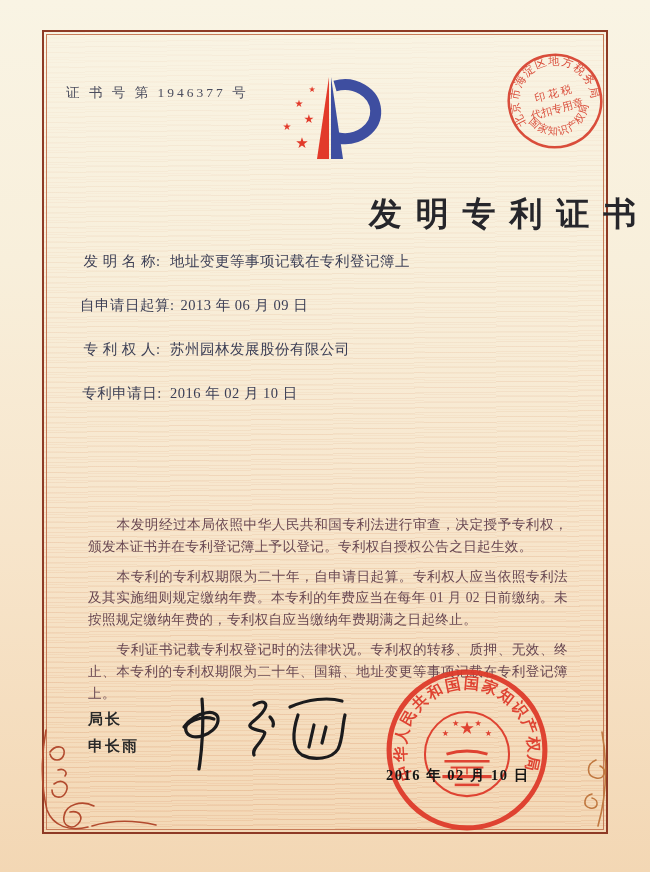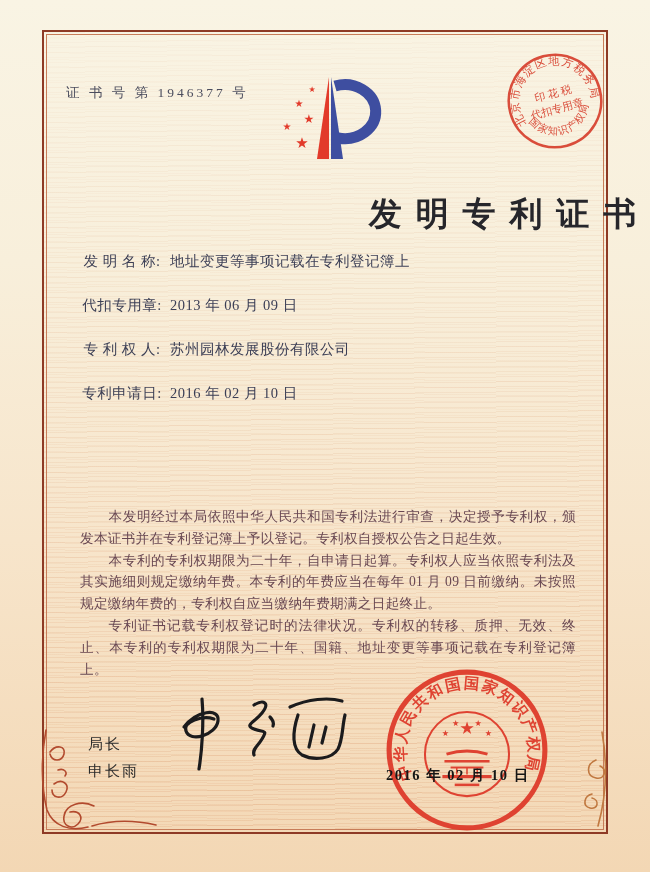--- a/index.html
+++ b/index.html
@@ -38,22 +38,22 @@
   }
   .fields{position:absolute;left:80px;top:252px;width:500px;}
   .field-row{display:flex;margin-bottom:25px;font-size:14.5px;color:#3c3f55;}
   .field-label{flex:0 0 84px;white-space:pre;letter-spacing:.5px;text-align:center;}
   .field-value{margin-left:6px;letter-spacing:.5px;color:#3b3e55;}
   .paragraphs{
     position:absolute;left:80px;top:506px;width:496px;
     font-size:13.6px;line-height:21.8px;color:#684752;
     text-align:justify;letter-spacing:.3px;
   }
-  .paragraphs p{margin:0;text-indent:2.1em;}
-  .director{position:absolute;left:88px;top:731px;font-size:15px;font-weight:400;
+  .paragraphs p{margin:8px;text-indent:2.1em;}
+  .director{position:absolute;left:88px;top:706px;font-size:15px;font-weight:700;
     color:#2a2a2a;line-height:27px;letter-spacing:2px;}
   .signature{position:absolute;left:162px;top:688px;width:200px;height:92px;}
   .office-seal{position:absolute;left:385px;top:668px;width:164px;height:164px;opacity:.94;}
   .issue-date{
     position:absolute;left:386px;top:766px;z-index:6;
     font-size:14.5px;color:#161616;letter-spacing:1.5px;font-weight:600;
   }
   .footer{
     position:absolute;left:0;right:0;top:805px;text-align:center;
     font-size:12px;color:#53413c;letter-spacing:2px;
@@ -102,36 +102,36 @@
   </svg>
 
   <div class="title">发明专利证书</div>
 
   <div class="fields">
     <div class="field-row">
       <span class="field-label">发 明 名 称:</span>
       <span class="field-value">地址变更等事项记载在专利登记簿上</span>
     </div>
     <div class="field-row">
-      <span class="field-label">代扣专用章:</span>
+      <span class="field-label">自申请日起算:</span>
       <span class="field-value">2013 年 06 月 09 日</span>
     </div>
     <div class="field-row">
       <span class="field-label">专 利 权 人:</span>
       <span class="field-value">苏州园林发展股份有限公司</span>
     </div>
     <div class="field-row">
       <span class="field-label">专利申请日:</span>
       <span class="field-value">2016 年 02 月 10 日</span>
     </div>
   </div>
 
   <div class="paragraphs">
     <p>本发明经过本局依照中华人民共和国专利法进行审查，决定授予专利权，颁发本证书并在专利登记簿上予以登记。专利权自授权公告之日起生效。</p>
-    <p>本专利的专利权期限为二十年，自申请日起算。专利权人应当依照专利法及其实施细则规定缴纳年费。本专利的年费应当在每年 01 月 09 日前缴纳。未按照规定缴纳年费的，专利权自应当缴纳年费期满之日起终止。</p>
+    <p>本专利的专利权期限为二十年，自申请日起算。专利权人应当依照专利法及其实施细则规定缴纳年费。本专利的年费应当在每年 01 月 02 日前缴纳。未按照规定缴纳年费的，专利权自应当缴纳年费期满之日起终止。</p>
     <p>专利证书记载专利权登记时的法律状况。专利权的转移、质押、无效、终止、本专利的专利权期限为二十年、国籍、地址变更等事项记载在专利登记簿上。</p>
   </div>
 
   <div class="director">
     <div>局长</div>
     <div>申长雨</div>
   </div>
 
   <svg class="signature" viewBox="0 0 200 90">
     <g fill="none" stroke="#1b1b1d" stroke-width="3.2" stroke-linecap="round" stroke-linejoin="round">

